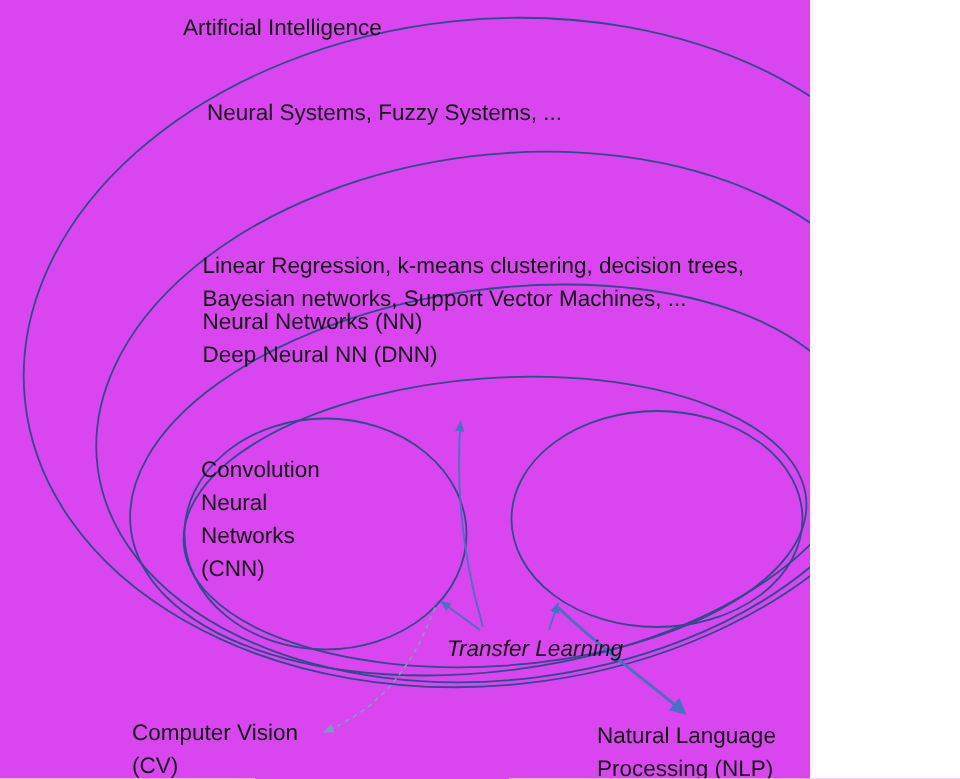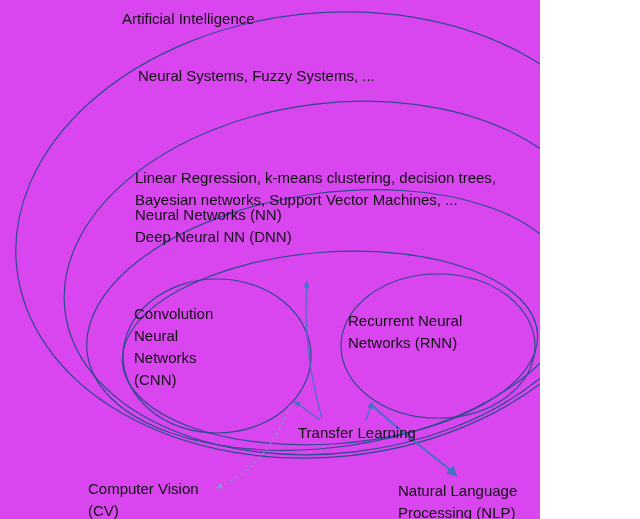--- a/index.html
+++ b/index.html
@@ -68,24 +68,22 @@
 
   <div class="lbl tight" style="left:135px; top:204px;">Neural Networks (NN)
 Deep Neural NN (DNN)</div>
 
 
   <div class="lbl tight" style="left:134px; top:303px;">Convolution
 Neural
 Networks
 (CNN)</div>
 
-  <div class="lbl tight" style="left:348px; top:310px;">Recurrent Neural
-Networks (RNN)</div>
 
-  <div class="lbl" style="left:298px; top:422px;">Transfer Learning</div>
+  <div class="lbl" style="left:298px; top:422px;font-style:italic;">Transfer Learning</div>
 
   <div class="lbl tight" style="left:88px; top:478px;">Computer Vision
 (CV)</div>
 
   <div class="lbl tight" style="left:398px; top:480px;">Natural Language
 Processing (NLP)</div>
 
 </div>
 
 </body></html>

